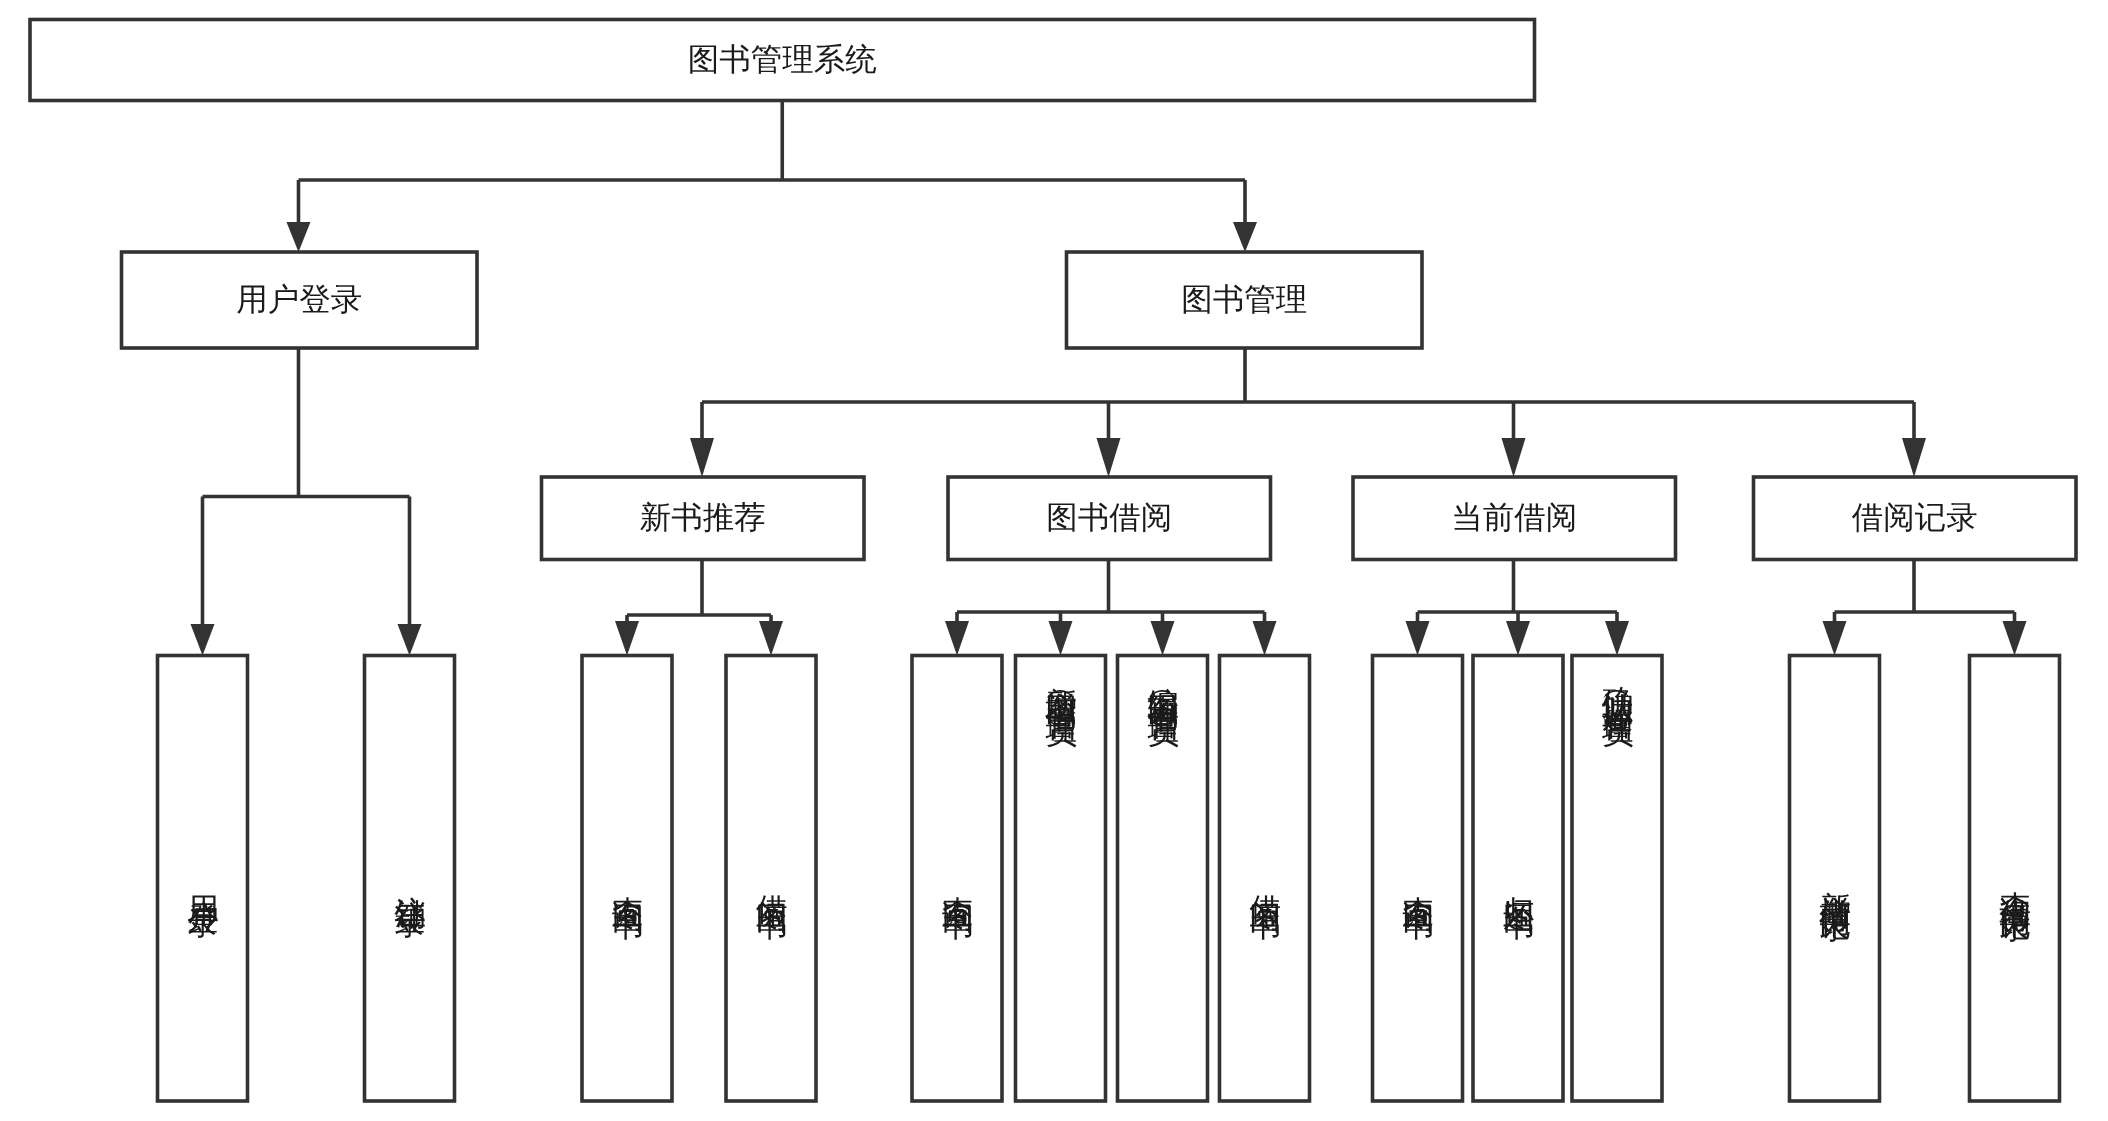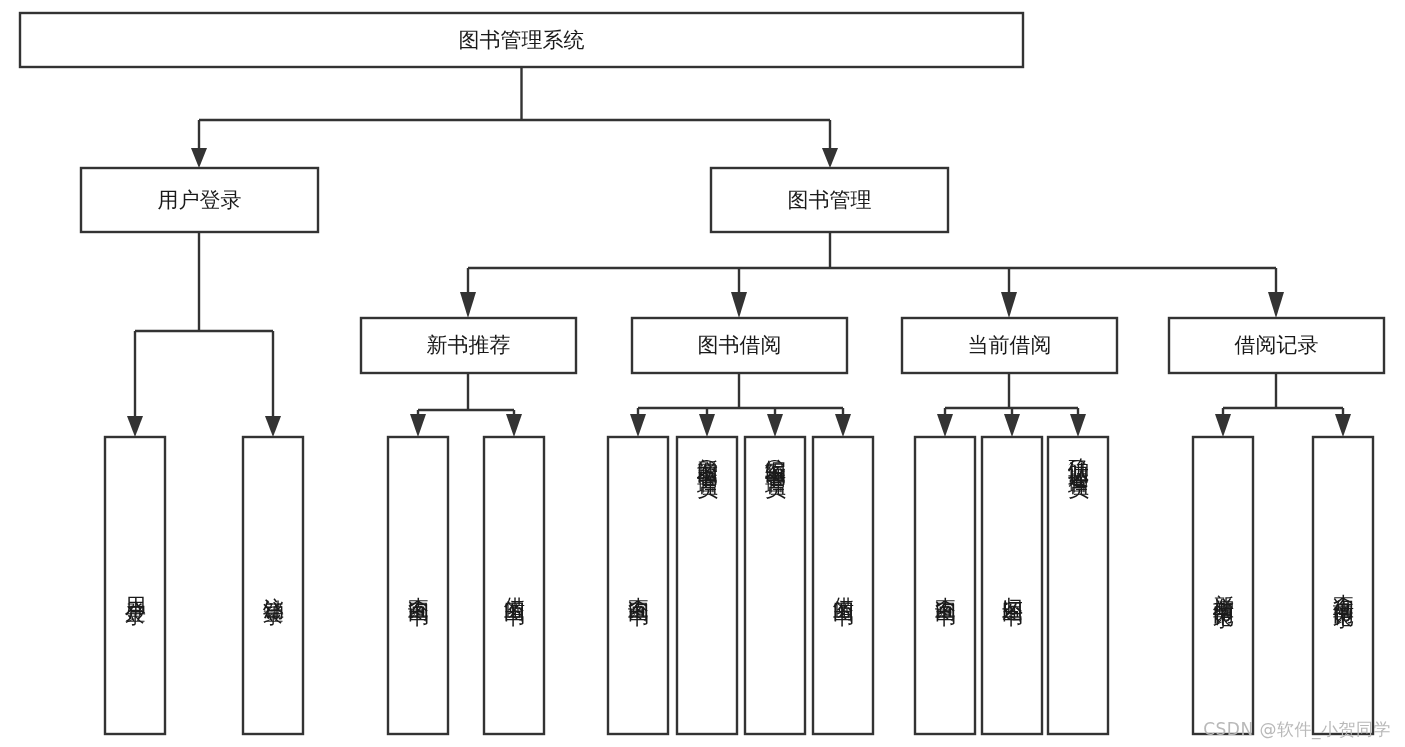--- a/index.html
+++ b/index.html
@@ -232,14 +232,13 @@
     <span class="leaf-label">确认归还（管理员）</span>
   </div>
 
   <div class="leaf-label-wrap" style="left:1193px;top:437px;width:60px;height:297px;">
     <span class="leaf-label">新增借阅记录</span>
   </div>
   <div class="leaf-label-wrap" style="left:1313px;top:437px;width:60px;height:297px;">
     <span class="leaf-label">查询借阅记录</span>
   </div>
 
-  <div class="watermark">CSDN @软件_小贺同学</div>
 </div>
 
 </body></html>

